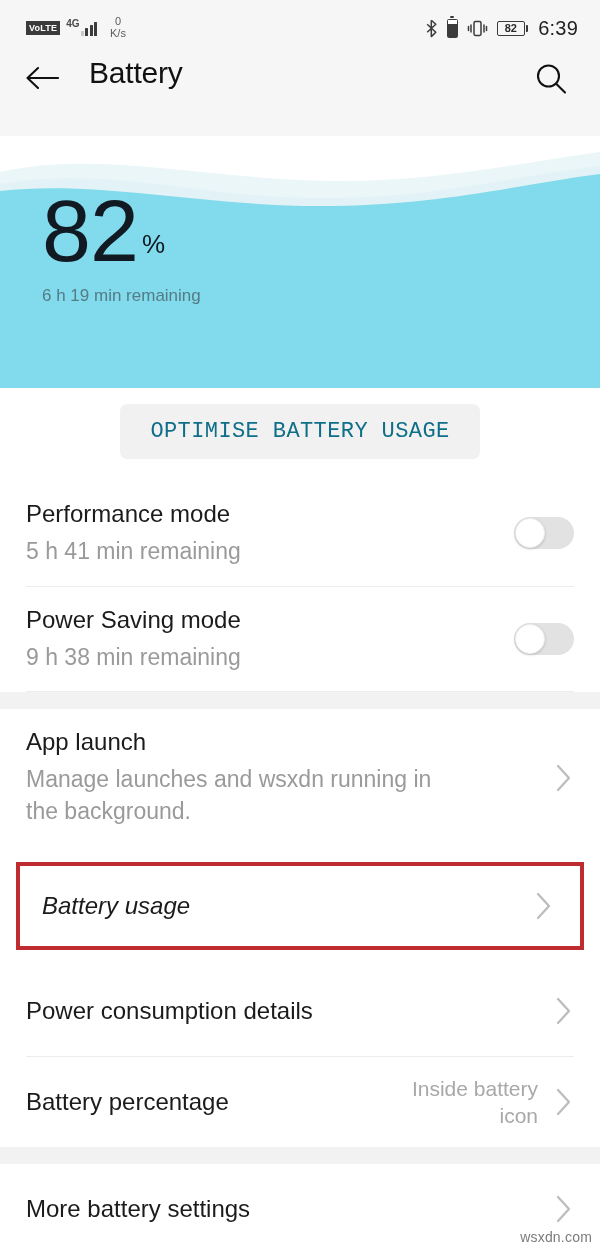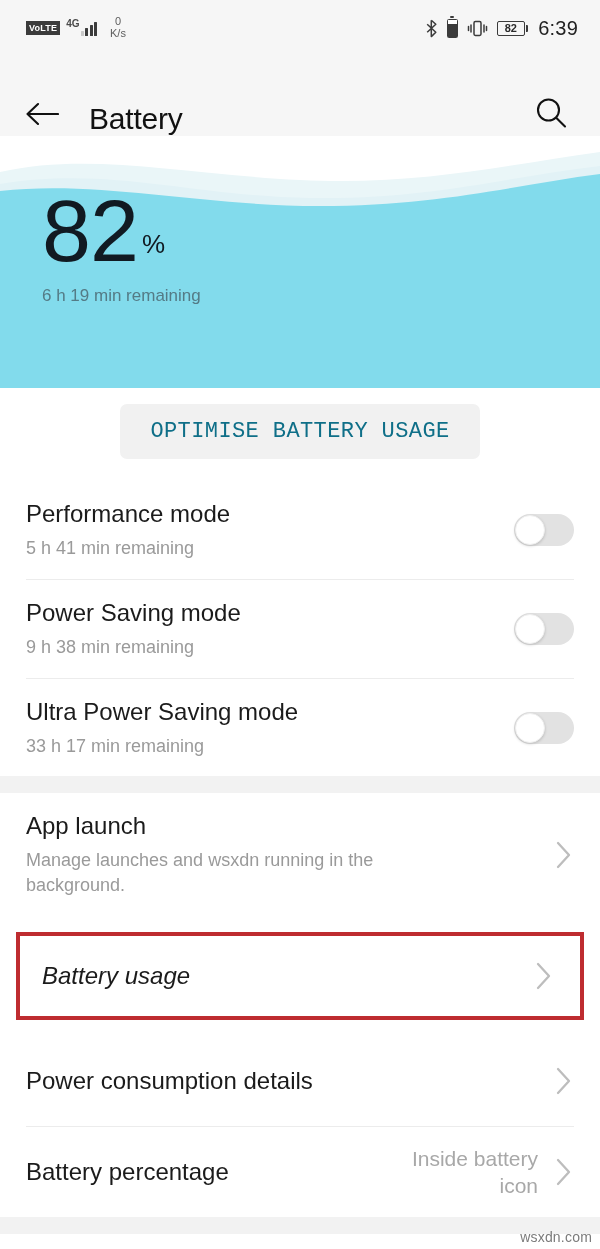--- a/index.html
+++ b/index.html
@@ -139,21 +139,21 @@
     color: #222222;
     margin-left: 10px;
     letter-spacing: .2px;
   }
 
   
   .app-bar {
     height: 80px;
     background: #f6f6f6;
     display: flex;
-    align-items: flex-end;
+    align-items: flex-start;
     padding: 0 26px 0 26px;
     box-sizing: border-box;
   }
   .back-btn {
     width: 44px; height: 44px;
     display:flex; align-items:center; justify-content:center;
     cursor: pointer;
     margin-left: -6px;
   }
   .app-title {
@@ -251,21 +251,21 @@
     flex: 1;
     min-width: 0;
     padding: 18px 0;
   }
   .row .title {
     font-size: 24px;
     color: #1b1b1b;
     line-height: 1.25;
   }
   .row .sub {
-    font-size: 18px;
+    font-size: 23px;
     color: #9a9a9a;
     margin-top: 7px;
     line-height: 1.38;
     max-width: 430px;
   }
   .divider {
     height: 1px;
     background: #ececec;
     margin: 0 26px;
   }
@@ -421,29 +421,20 @@
       <div class="texts">
         <div class="title">Power Saving mode</div>
         <div class="sub">9 h 38 min remaining</div>
       </div>
       <div class="toggle">
           <span class="knob"></span>
         </div>
     </div>
     <div class="divider"></div>
 
-    <div class="row">
-      <div class="texts">
-        <div class="title">Ultra Power Saving mode</div>
-        <div class="sub">33 h 17 min remaining</div>
-      </div>
-      <div class="toggle">
-          <span class="knob"></span>
-        </div>
-    </div>
   </div>
 
   <div class="gap"></div>
 
   <div class="section">
 
     <div class="row">
       <div class="texts">
         <div class="title">App launch</div>
         <div class="sub">Manage launches and wsxdn running in the background.</div>

